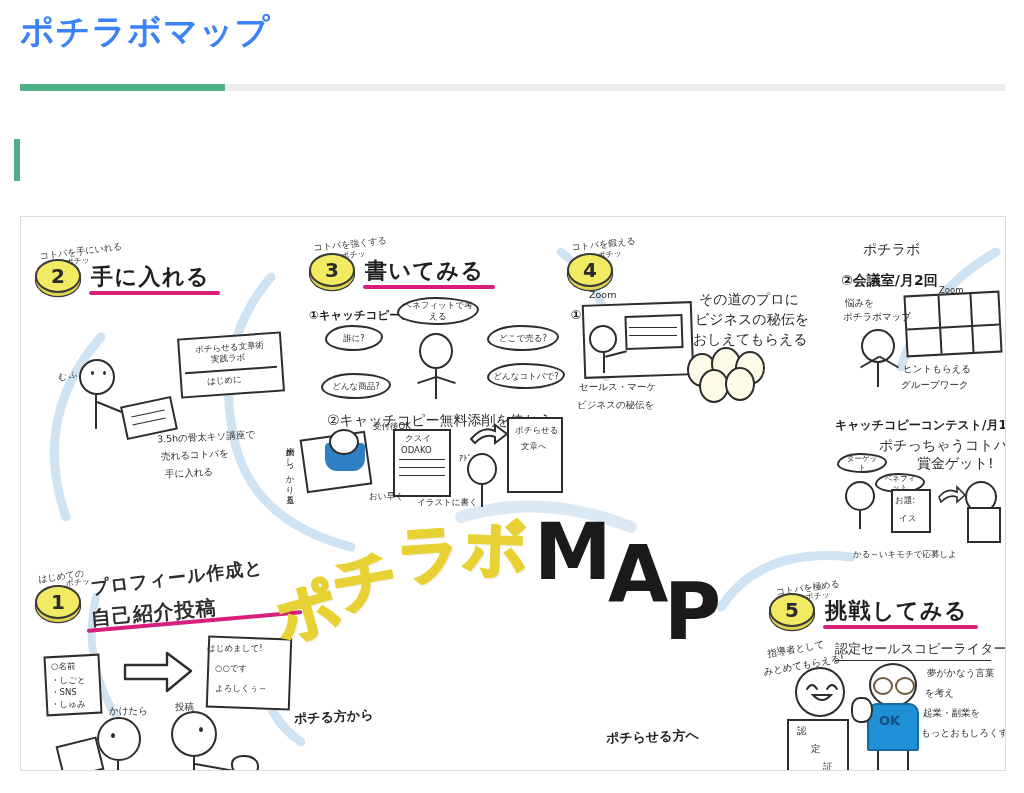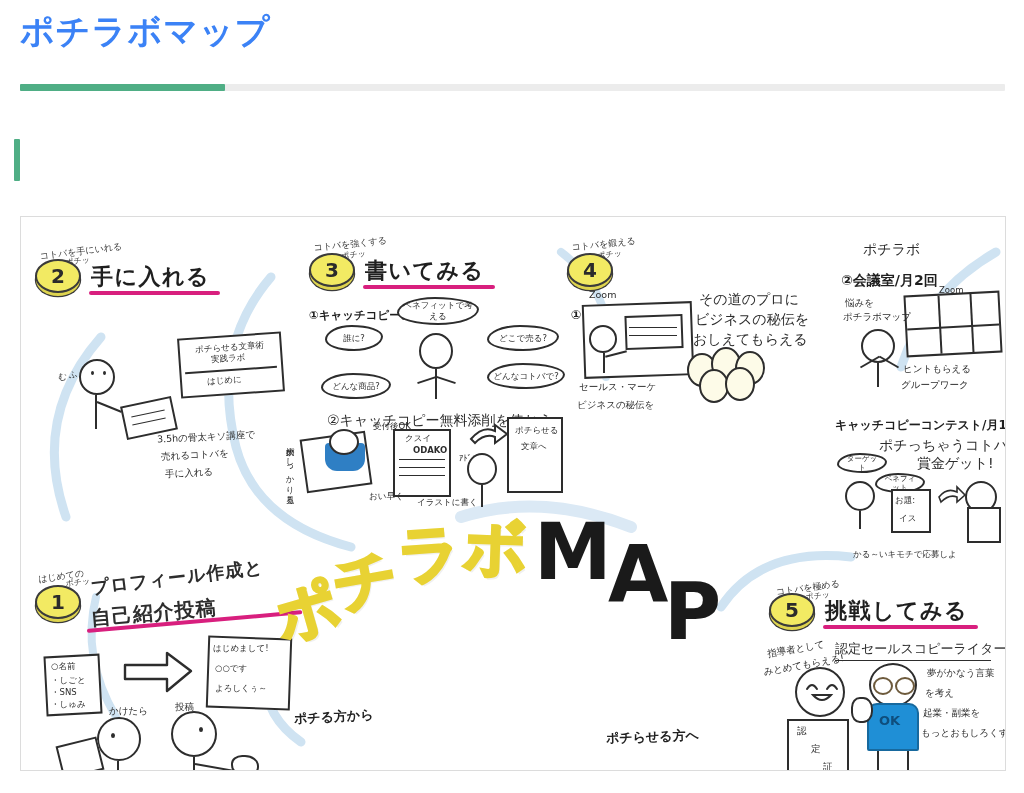--- a/index.html
+++ b/index.html
@@ -211,21 +211,21 @@
         <div style="position:absolute; left:18px; top:182px;">
           <span class="hw hw-mid">②キャッチコピー無料添削を使おう</span>
         </div>
 
         <div class="sheet" style="left:-6px; top:206px; width:66px; height:54px; transform:rotate(-8deg);"></div>
         <div style="position:absolute; left:16px; top:214px; width:40px; height:28px; background:#2f7fc4; border-radius:4px 4px 12px 12px;"></div>
         <div class="stick-head" style="left:20px; top:200px; width:30px; height:26px;"></div>
         <div class="hw hw-tiny" style="position:absolute; left:-24px; top:212px; writing-mode:vertical-rl; white-space:nowrap;">大橋がしっかり見る</div>
         <div class="sheet" style="left:84px; top:200px; width:58px; height:68px;"></div>
         <div class="hw hw-tiny" style="position:absolute; left:96px; top:204px;">クスイ</div>
-        <div class="hw hw-tiny" style="position:absolute; left:104px; top:216px;font-weight:bold;">ODAKO</div>
+        <div class="hw hw-tiny" style="position:absolute; left:92px; top:216px;">ODAKO</div>
         <div class="line" style="left:90px; top:230px; width:46px; height:1.2px;"></div>
         <div class="line" style="left:90px; top:238px; width:46px; height:1.2px;"></div>
         <div class="line" style="left:90px; top:246px; width:46px; height:1.2px;"></div>
         <div class="hw hw-tiny" style="position:absolute; left:64px; top:192px;">受付後OK</div>
         <div class="hw hw-tiny" style="position:absolute; left:150px; top:224px;">ｱﾄﾞﾊﾞｲｽ</div>
         <svg style="position:absolute; left:160px; top:192px;" width="40" height="26">
           <path d="M2 18 Q14 4 26 10 L26 4 L38 13 L26 22 L26 16 Q16 12 6 22 Z" fill="none" stroke="#2d2d2d" stroke-width="2"></path>
         </svg>
         <div class="sheet" style="left:198px; top:188px; width:56px; height:76px;"></div>
         <div class="hw hw-tiny" style="position:absolute; left:206px; top:196px;">ポチらせる</div>
@@ -333,21 +333,21 @@
         <div class="hw hw-tiny" style="position:absolute; left:16px; top:106px;">○名前</div>
         <div class="hw hw-tiny" style="position:absolute; left:16px; top:120px;">・しごと</div>
         <div class="hw hw-tiny" style="position:absolute; left:16px; top:132px;">・SNS</div>
         <div class="hw hw-tiny" style="position:absolute; left:16px; top:144px;">・しゅみ</div>
 
         <svg style="position:absolute; left:88px; top:94px;" width="72" height="48">
           <path d="M2 30 L44 30 L44 42 L68 22 L44 4 L44 16 L2 16 Z" fill="none" stroke="#2d2d2d" stroke-width="2.4" stroke-linejoin="round"></path>
         </svg>
 
         <div class="sheet" style="left:172px; top:82px; width:84px; height:72px; transform:rotate(2deg);"></div>
-        <div class="hw hw-tiny" style="position:absolute; left:178px; top:88px;">はじめまして!</div>
+        <div class="hw hw-tiny" style="position:absolute; left:172px; top:88px;">はじめまして!</div>
         <div class="hw hw-tiny" style="position:absolute; left:180px; top:108px;">○○です</div>
         <div class="hw hw-tiny" style="position:absolute; left:180px; top:128px;">よろしくぅ～</div>
 
         <div class="hw hw-small" style="position:absolute; left:74px; top:150px;">かけたら</div>
         <div class="hw hw-small" style="position:absolute; left:140px; top:146px;">投稿</div>
 
         <div class="stick-head" style="left:62px; top:162px; width:44px; height:44px;"></div>
         <div class="dot" style="left:76px; top:178px; width:4px; height:5px;"></div>
         <div class="line" style="left:82px; top:206px; width:2px; height:36px;"></div>
         <div class="sheet" style="left:24px; top:186px; width:42px; height:34px; transform:rotate(-14deg);"></div>

